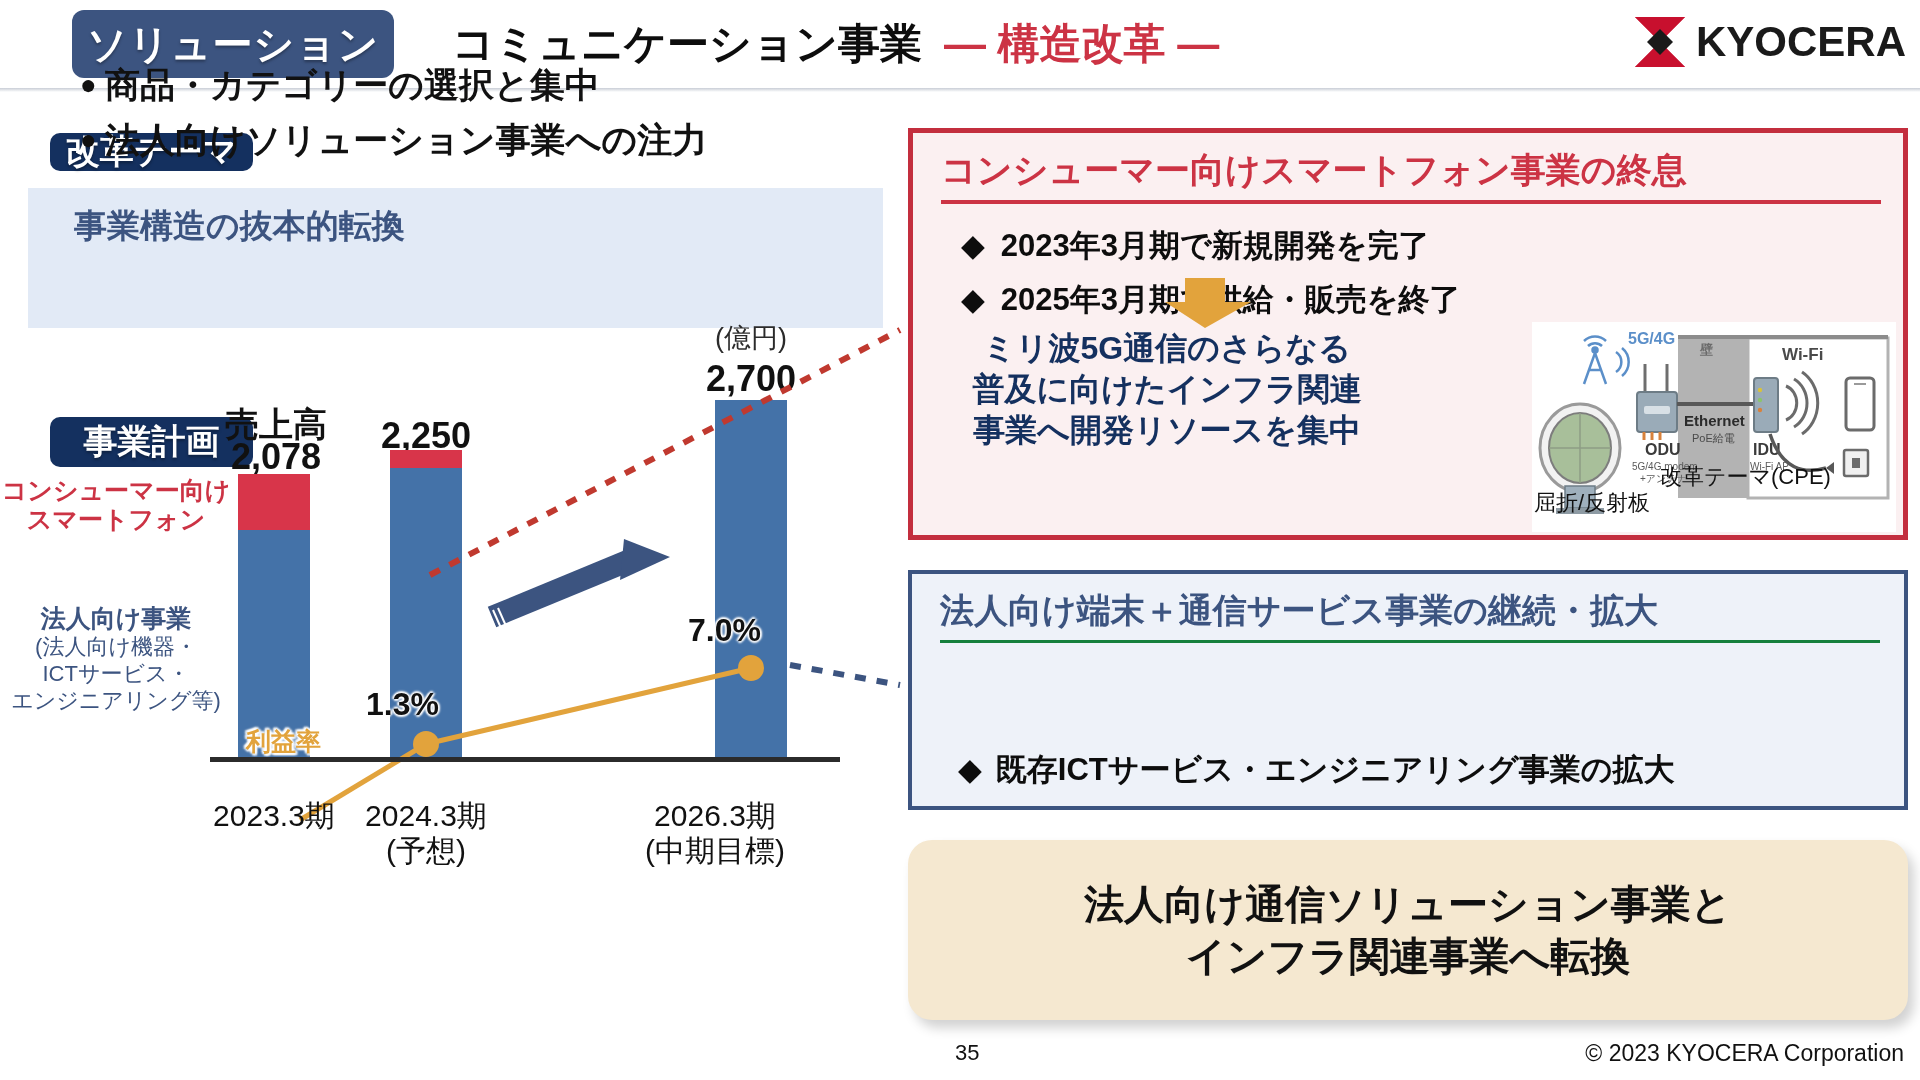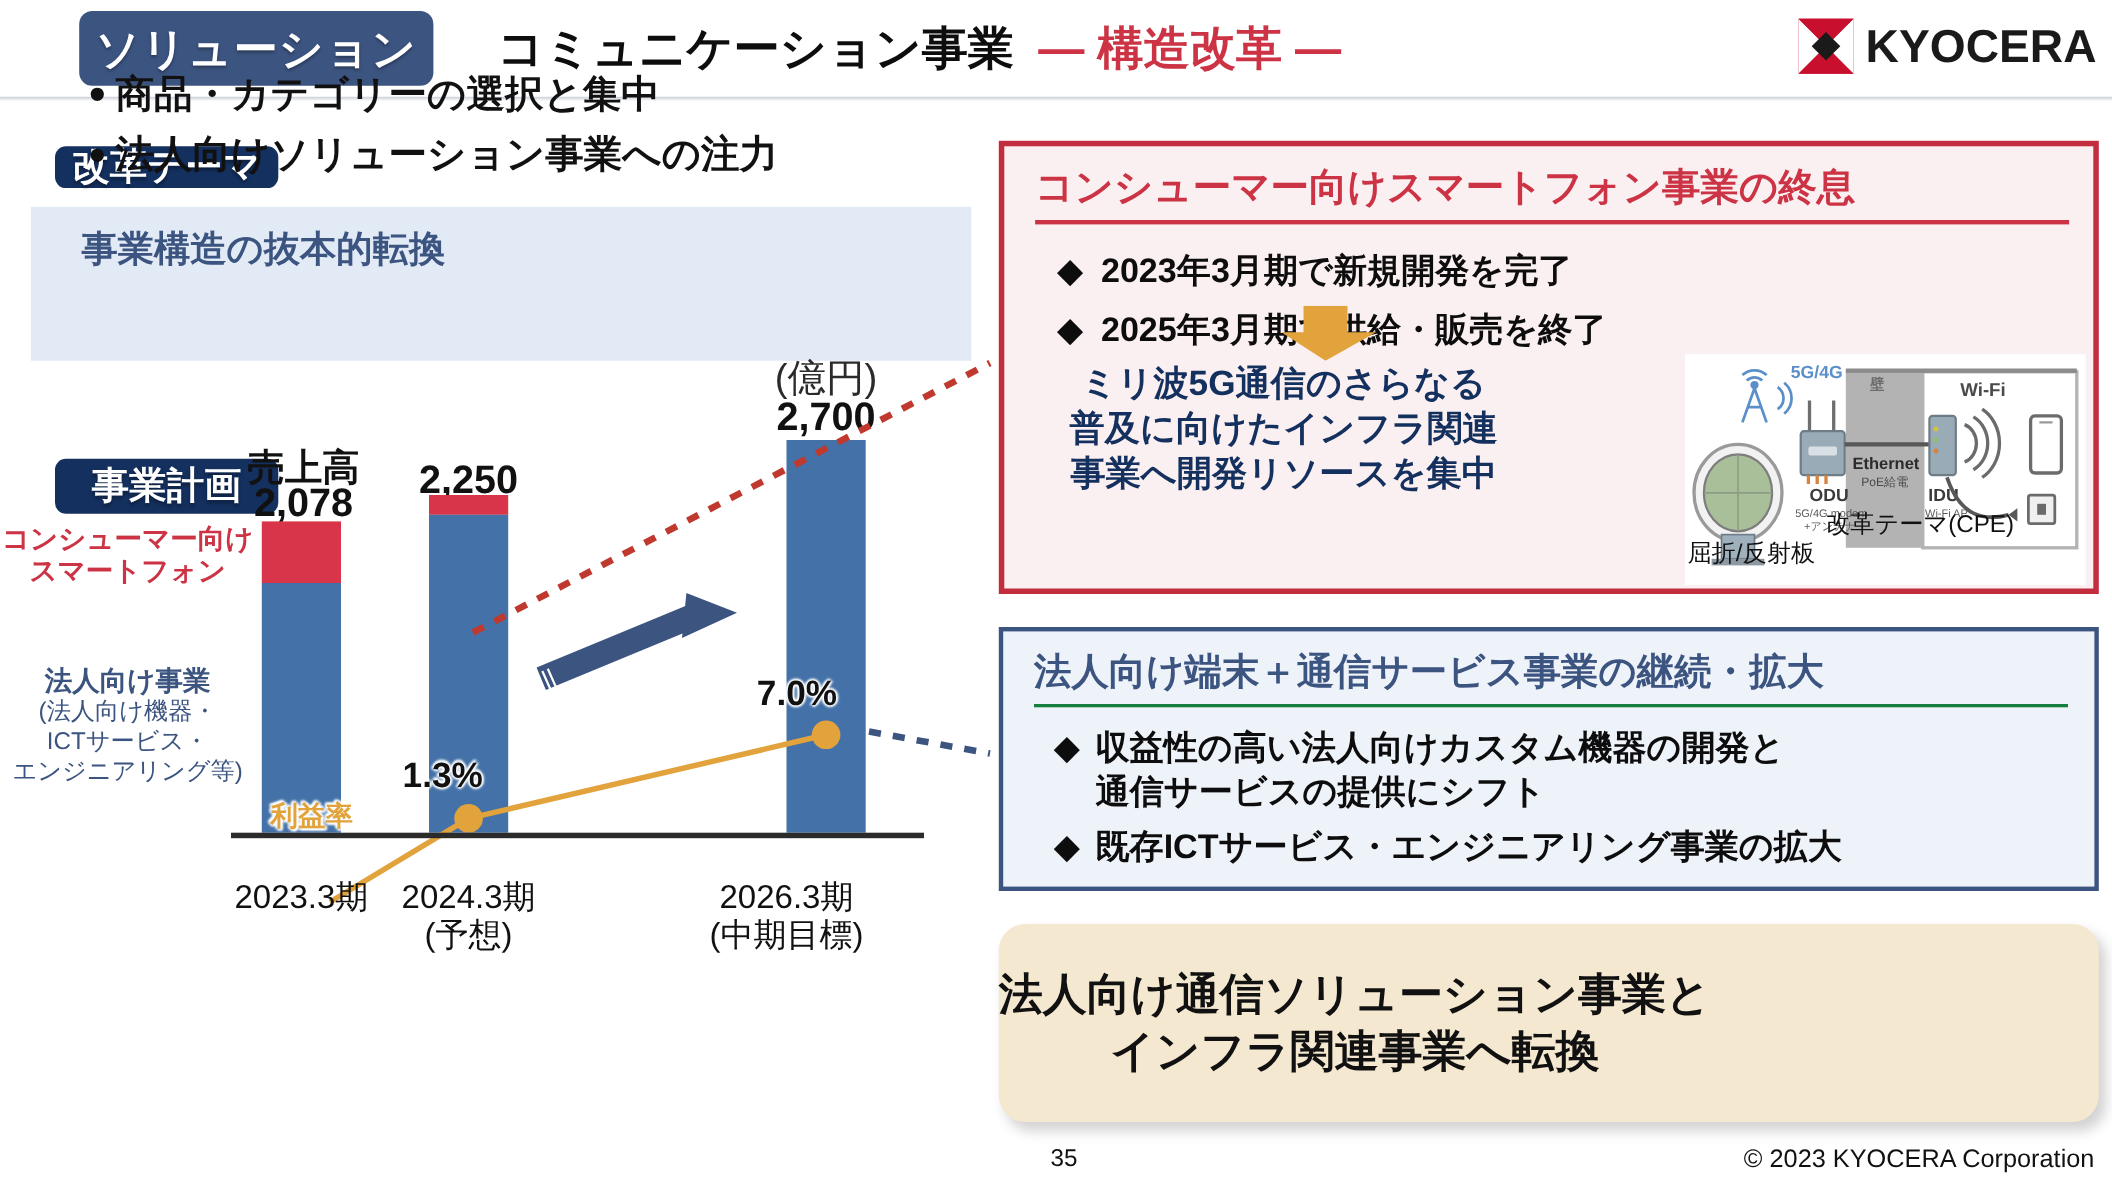--- a/index.html
+++ b/index.html
@@ -86,21 +86,21 @@
   #b26-blue { left: 715px; top: -20px; width: 72px; height: 357px; }
 
   .bar-label {
     position: absolute; text-align: center; font-weight: bold;
     color: #111; white-space: nowrap;
   }
   #lab-sales  { left: 186px; top: -18px; width: 180px; font-size: 34px; }
   #val-2078   { left: 186px; top: 16px;  width: 180px; font-size: 36px; }
   #val-2250   { left: 336px; top: -5px;  width: 180px; font-size: 36px; }
   #val-2700   { left: 656px; top: -62px; width: 190px; font-size: 36px; }
-  #unit-oku   { left: 656px; top: -100px; width: 190px; font-size: 35px; font-weight: normal; color: #2b2b2b; }
+  #unit-oku   { left: 656px; top: -100px; width: 190px; font-size: 27px; font-weight: normal; color: #2b2b2b; }
 
   .legend-red {
     position: absolute; left: 0px; top: 56px; width: 232px;
     text-align: center; font-size: 25px; font-weight: bold; color: #cc3344;
     line-height: 1.15;
   }
   .legend-blue-title {
     position: absolute; left: 0px; top: 182px; width: 232px;
     text-align: center; font-size: 25px; font-weight: bold; color: #3c5480;
   }
@@ -196,21 +196,21 @@
   #bb0 { left: 46px; top: 86px; }
   #bb1 { left: 46px; top: 176px; }
   .bullet-b .dia { margin-right: 14px; }
   .bullet-b .cont { display: block; margin-left: 38px; }
 
   
   .panel-beige {
     position: absolute; left: 908px; top: 840px; width: 1000px; height: 180px;
     background: #f5e8d0; border-radius: 24px;
     box-shadow: 6px 8px 12px rgba(0,0,0,0.18);
-    display: flex; align-items: center; 
+    display: flex; align-items: center; justify-content: center;
   }
   .beige-text {
     text-align: center; font-size: 40px; font-weight: bold; color: #111;
     line-height: 1.3;
   }
 
   
   .page-num {
     position: absolute; left: 955px; top: 1040px;
     font-size: 22px; color: #111;
@@ -414,24 +414,20 @@
       <path d="M294 146 l8 -6 l0 12 z" fill="#585858"></path>
       <rect x="312" y="128" width="24" height="26" rx="2" fill="#f0f0f0" stroke="#6b6b6b" stroke-width="2.5"></rect>
       <rect x="320" y="136" width="8" height="10" fill="#6b6b6b"></rect>
     </svg>
   </div>
   <div class="cpe-caption" id="cpe-cap1">屈折/反射板</div>
   <div class="cpe-caption" id="cpe-cap2">改革テーマ(CPE)</div>
 
   <div class="panel-blue">
     <div class="panel-blue-title">法人向け端末＋通信サービス事業の継続・拡大</div>
-    <div class="bullet-b" id="bb0">
-      <span class="dia">◆</span><span>収益性の高い法人向けカスタム機器の開発と</span>
-      <span class="cont">通信サービスの提供にシフト</span>
-    </div>
     <div class="bullet-b" id="bb1">
       <span class="dia">◆</span><span>既存ICTサービス・エンジニアリング事業の拡大</span>
     </div>
   </div>
 
   <div class="panel-beige">
     <div class="beige-text">
       <span>法人向け通信ソリューション事業と</span><br>
       <span>インフラ関連事業へ転換</span>
     </div>

